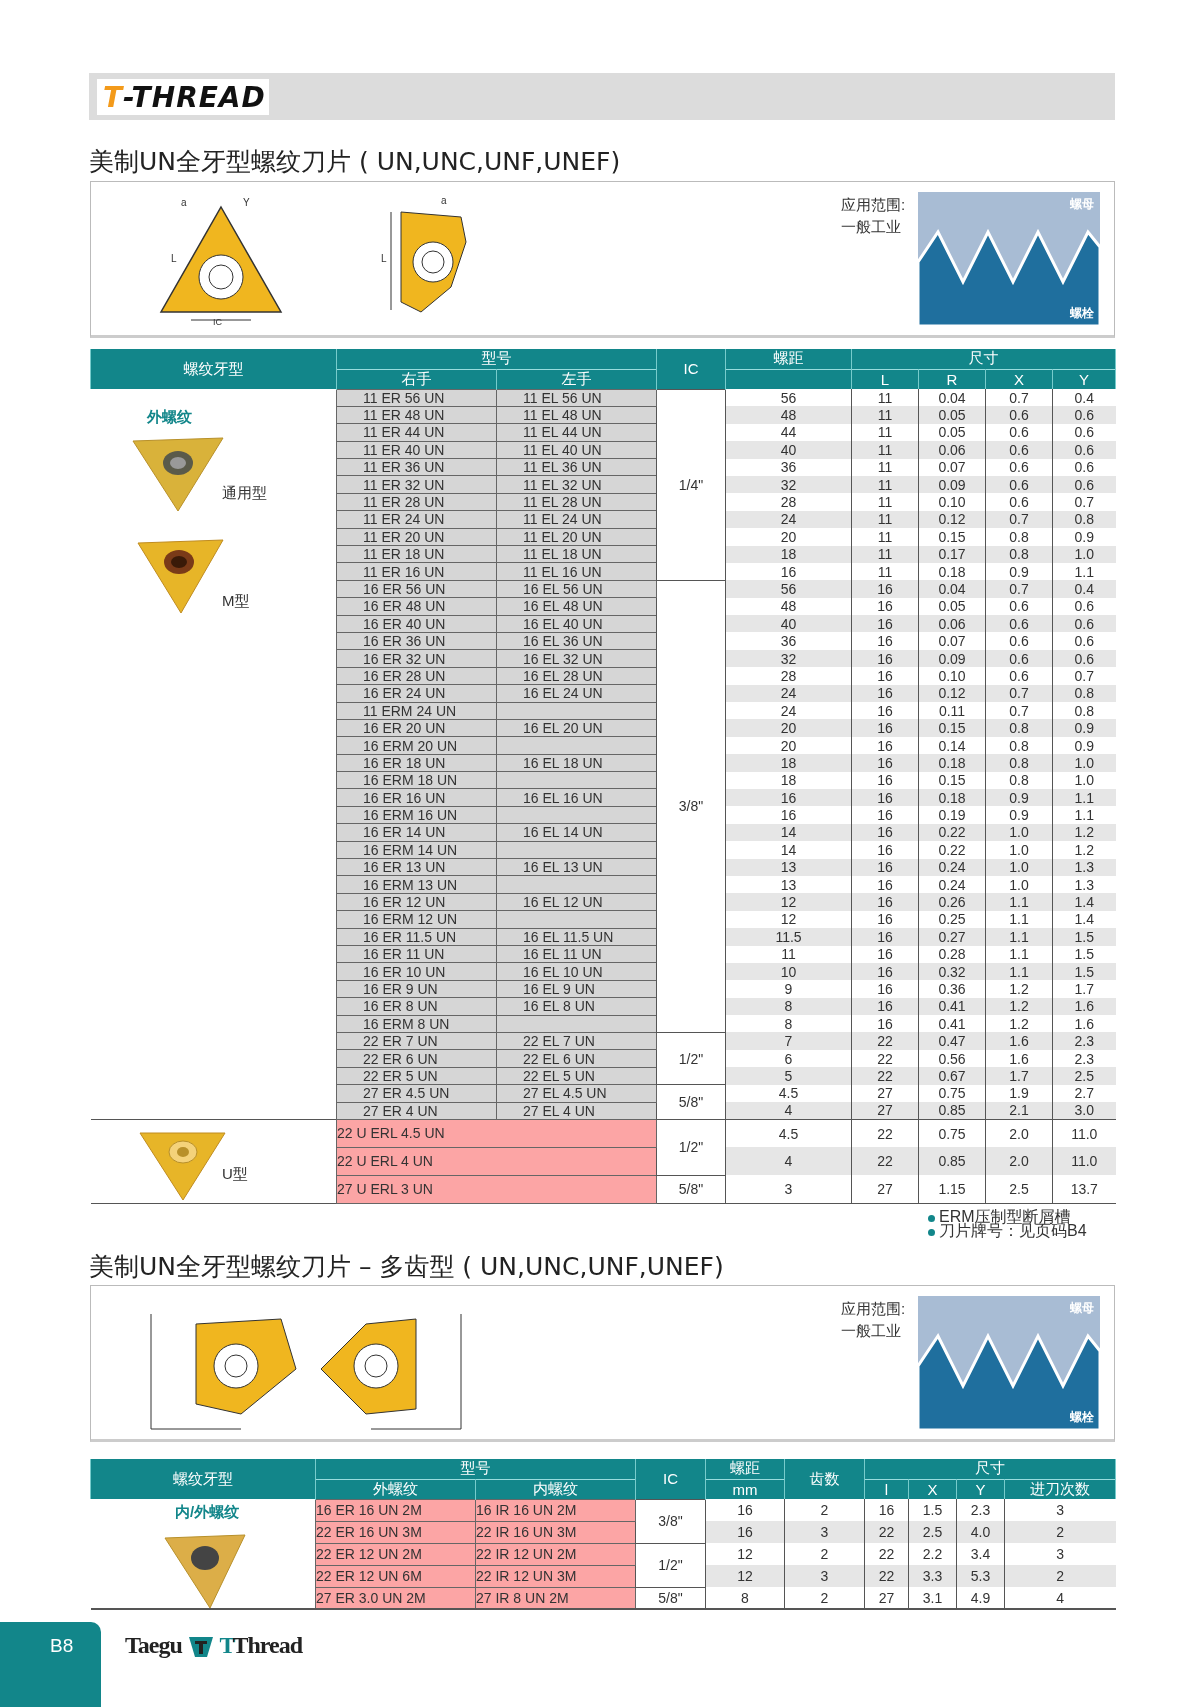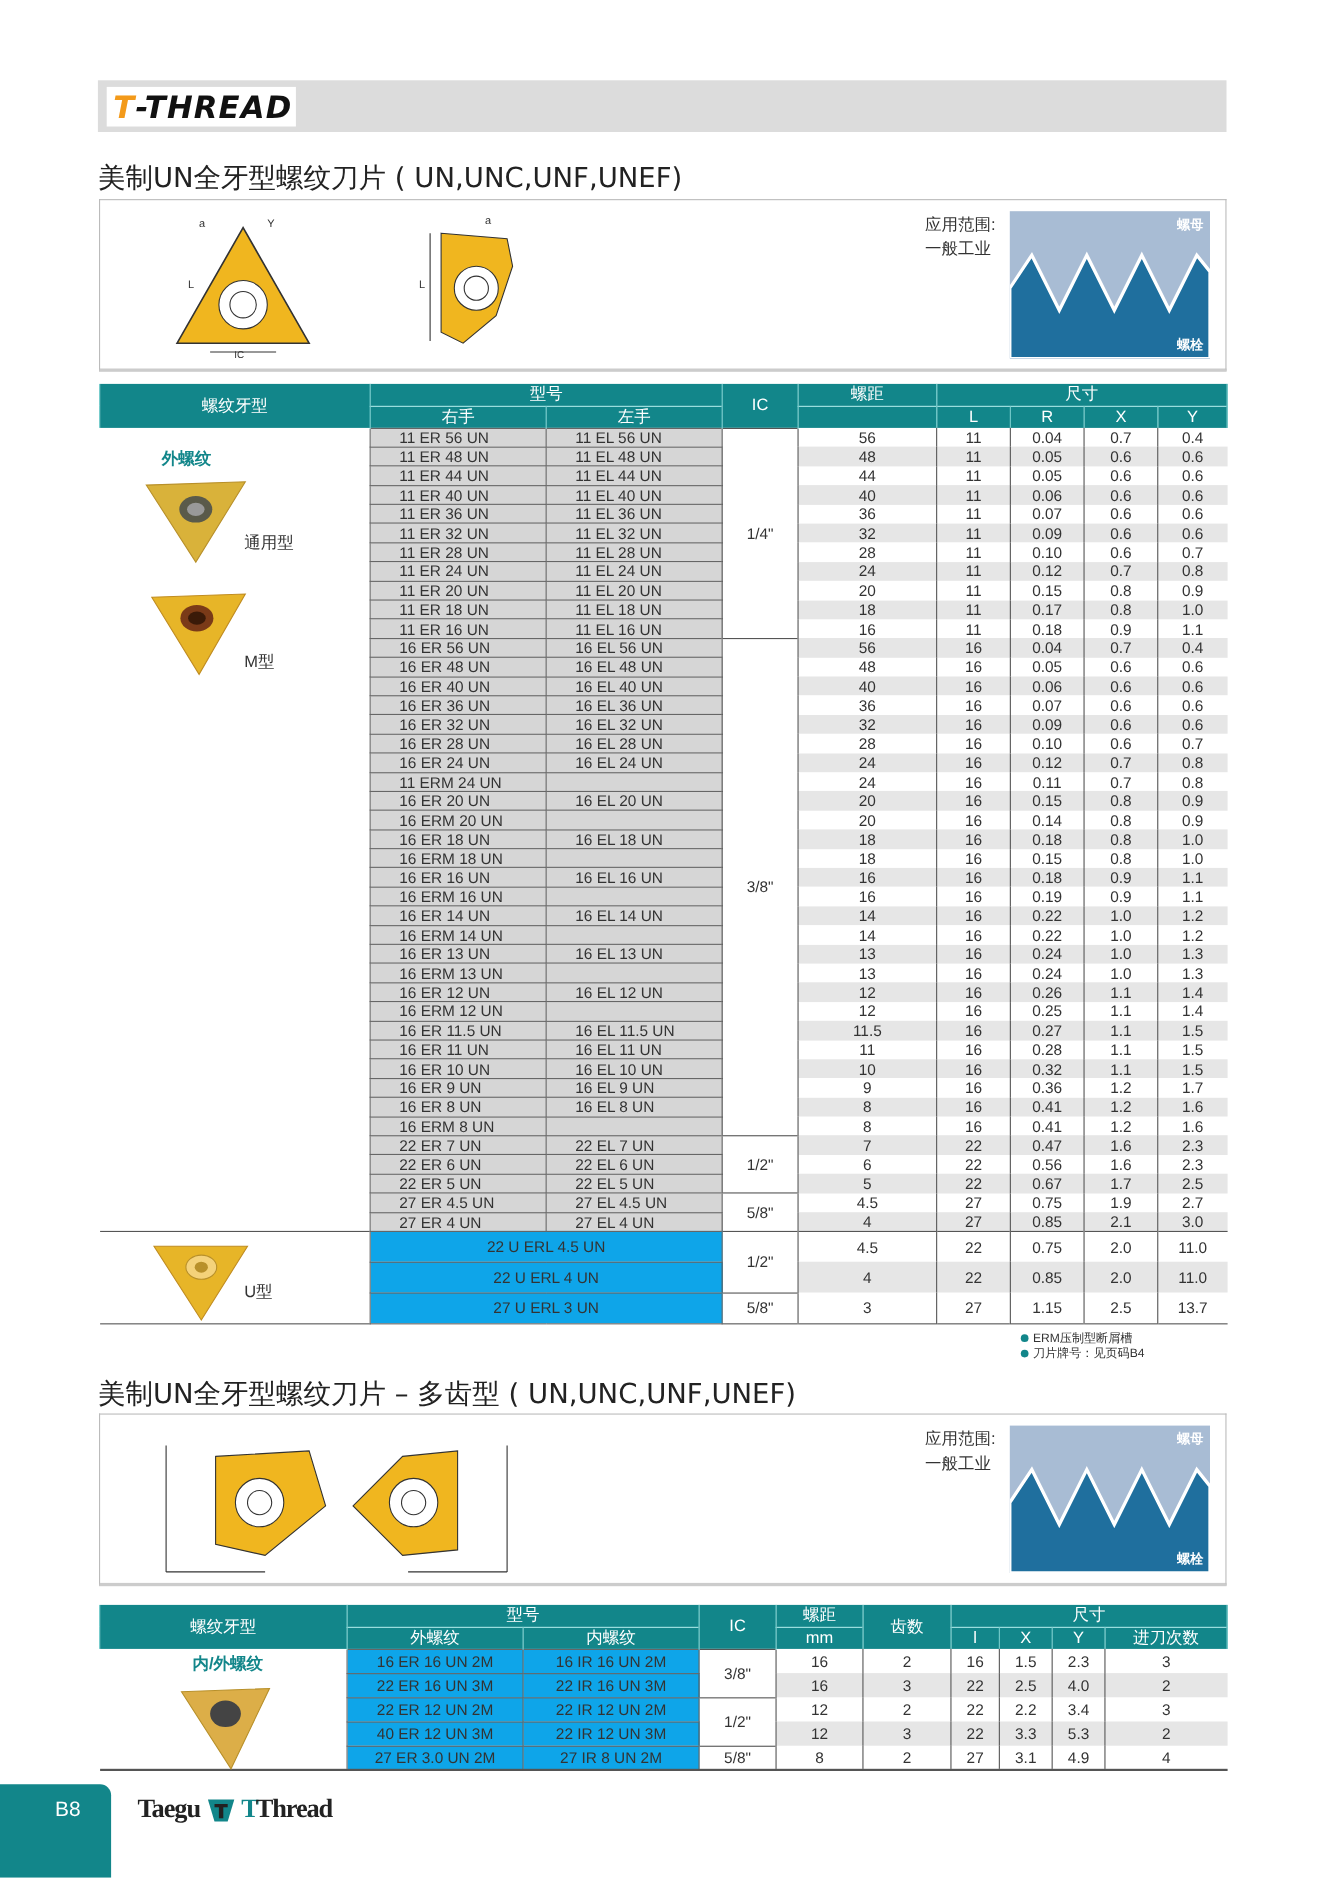--- a/index.html
+++ b/index.html
@@ -10,25 +10,25 @@
   .h1{position:absolute;left:89px;font-size:25px;font-weight:normal;color:#222;font-family:"DejaVu Sans",sans-serif}
   .figbox{position:absolute;left:90px;width:1025px;border:1px solid #bbb;border-bottom:3px solid #ccc;background:#fff}
   .apply{position:absolute;font-size:15px;line-height:22px;color:#333}
   .threadpic{position:absolute;width:182px;height:134px;background:#a8bcd4;overflow:hidden}
   .threadpic .lab{position:absolute;right:6px;font-size:12px;font-weight:bold;color:#fff}
   table{border-collapse:collapse;position:absolute;font-size:14px;table-layout:fixed}
   th{background:#12868a;color:#fff;font-weight:normal;font-size:15px;border-left:1px solid #7cc;border-right:1px solid #7cc}
   th.sub{border-top:1px solid #9dd}
   td{height:17.4px;line-height:16px;text-align:center;padding:0;white-space:nowrap}
   td.model{background:#d6d6d6;text-align:left;padding-left:26px;border:1px solid #666;font-size:14px}
-  td.model2{background:#0ea5e9;text-align:center;border:1px solid #666}
+  td.model2{background:#fca5a5;text-align:left;border:1px solid #666}
   td.num{border-left:1px solid #555}
   tr.alt td.num{background:#e6e6e6}
   td.ic{border-left:1px solid #555;border-top:1px solid #555;vertical-align:middle;background:#fff}
-  .notes{position:absolute;left:928px;top:1210px;font-size:11px;line-height:14px;color:#333}
+  .notes{position:absolute;left:928px;top:1210px;font-size:16px;line-height:14px;color:#333}
   .dot{display:inline-block;width:7px;height:7px;border-radius:50%;background:#12868a;margin-right:4px}
   .footer-tab{position:absolute;left:0;top:1622px;width:101px;height:85px;background:#12868a;border-top-right-radius:10px;color:#fff;font-size:19px;padding:13px 0 0 50px}
   .brand{position:absolute;left:125px;top:1632px;font-size:24px;font-weight:bold;color:#222;font-family:Liberation Serif, serif;letter-spacing:-1px}
   .brand .tt{color:#12868a}
   .insert{position:absolute}
   .leftcol-label{position:absolute;font-size:15px;color:#333}
   .teal-label{position:absolute;font-size:15px;font-weight:bold;color:#12868a}
 </style>
 </head>
 <body>
@@ -633,21 +633,21 @@
         <td class="model2">22 IR 12 UN 2M</td>
         <td class="ic" rowspan="2">1/2"</td>
         <td class="num">12</td>
         <td class="num">2</td>
         <td class="num">22</td>
         <td class="num">2.2</td>
         <td class="num">3.4</td>
         <td class="num">3</td>
       </tr>
       <tr class="alt" style="height: 22px;">
-        <td class="model2">40 ER 12 UN 3M</td>
+        <td class="model2">22 ER 12 UN 6M</td>
         <td class="model2">22 IR 12 UN 3M</td>
         <td class="num">12</td>
         <td class="num">3</td>
         <td class="num">22</td>
         <td class="num">3.3</td>
         <td class="num">5.3</td>
         <td class="num">2</td>
       </tr>
       <tr style="height: 22px;">
         <td class="model2">27 ER 3.0 UN 2M</td>

